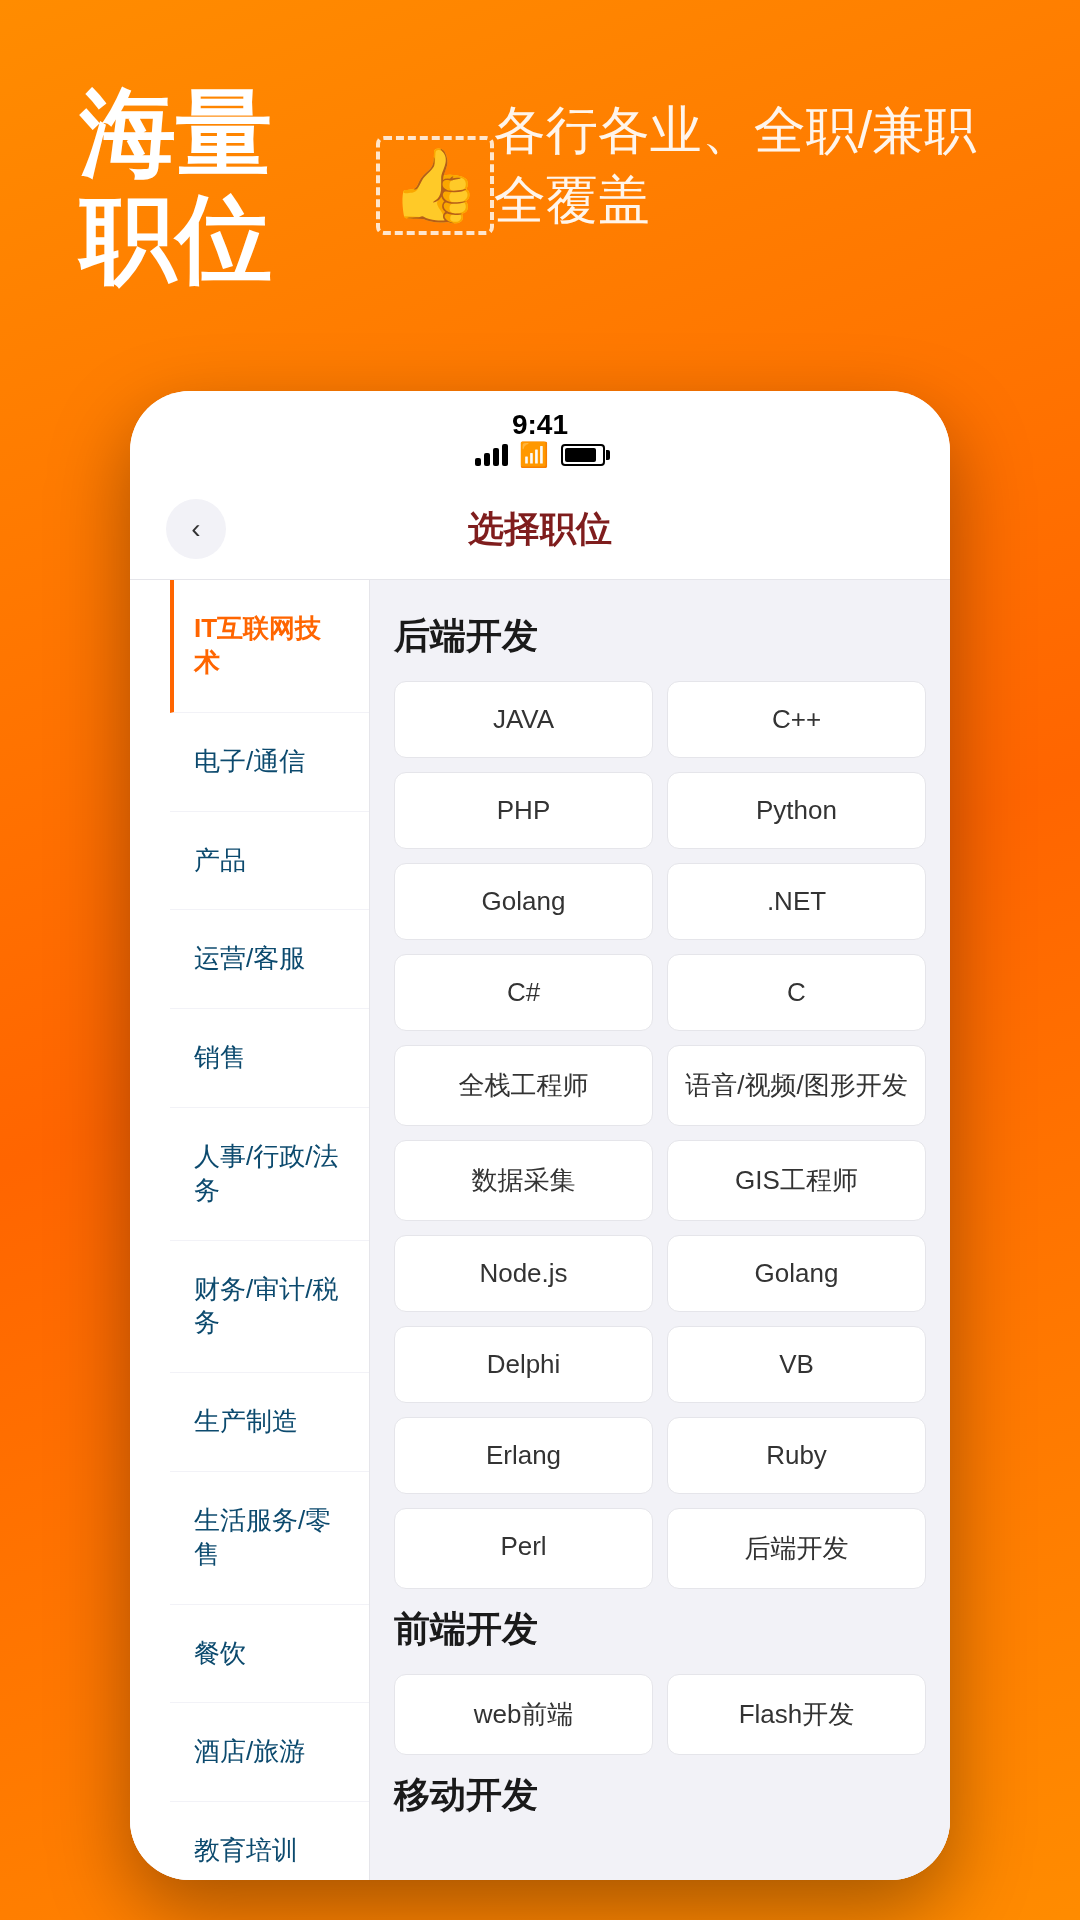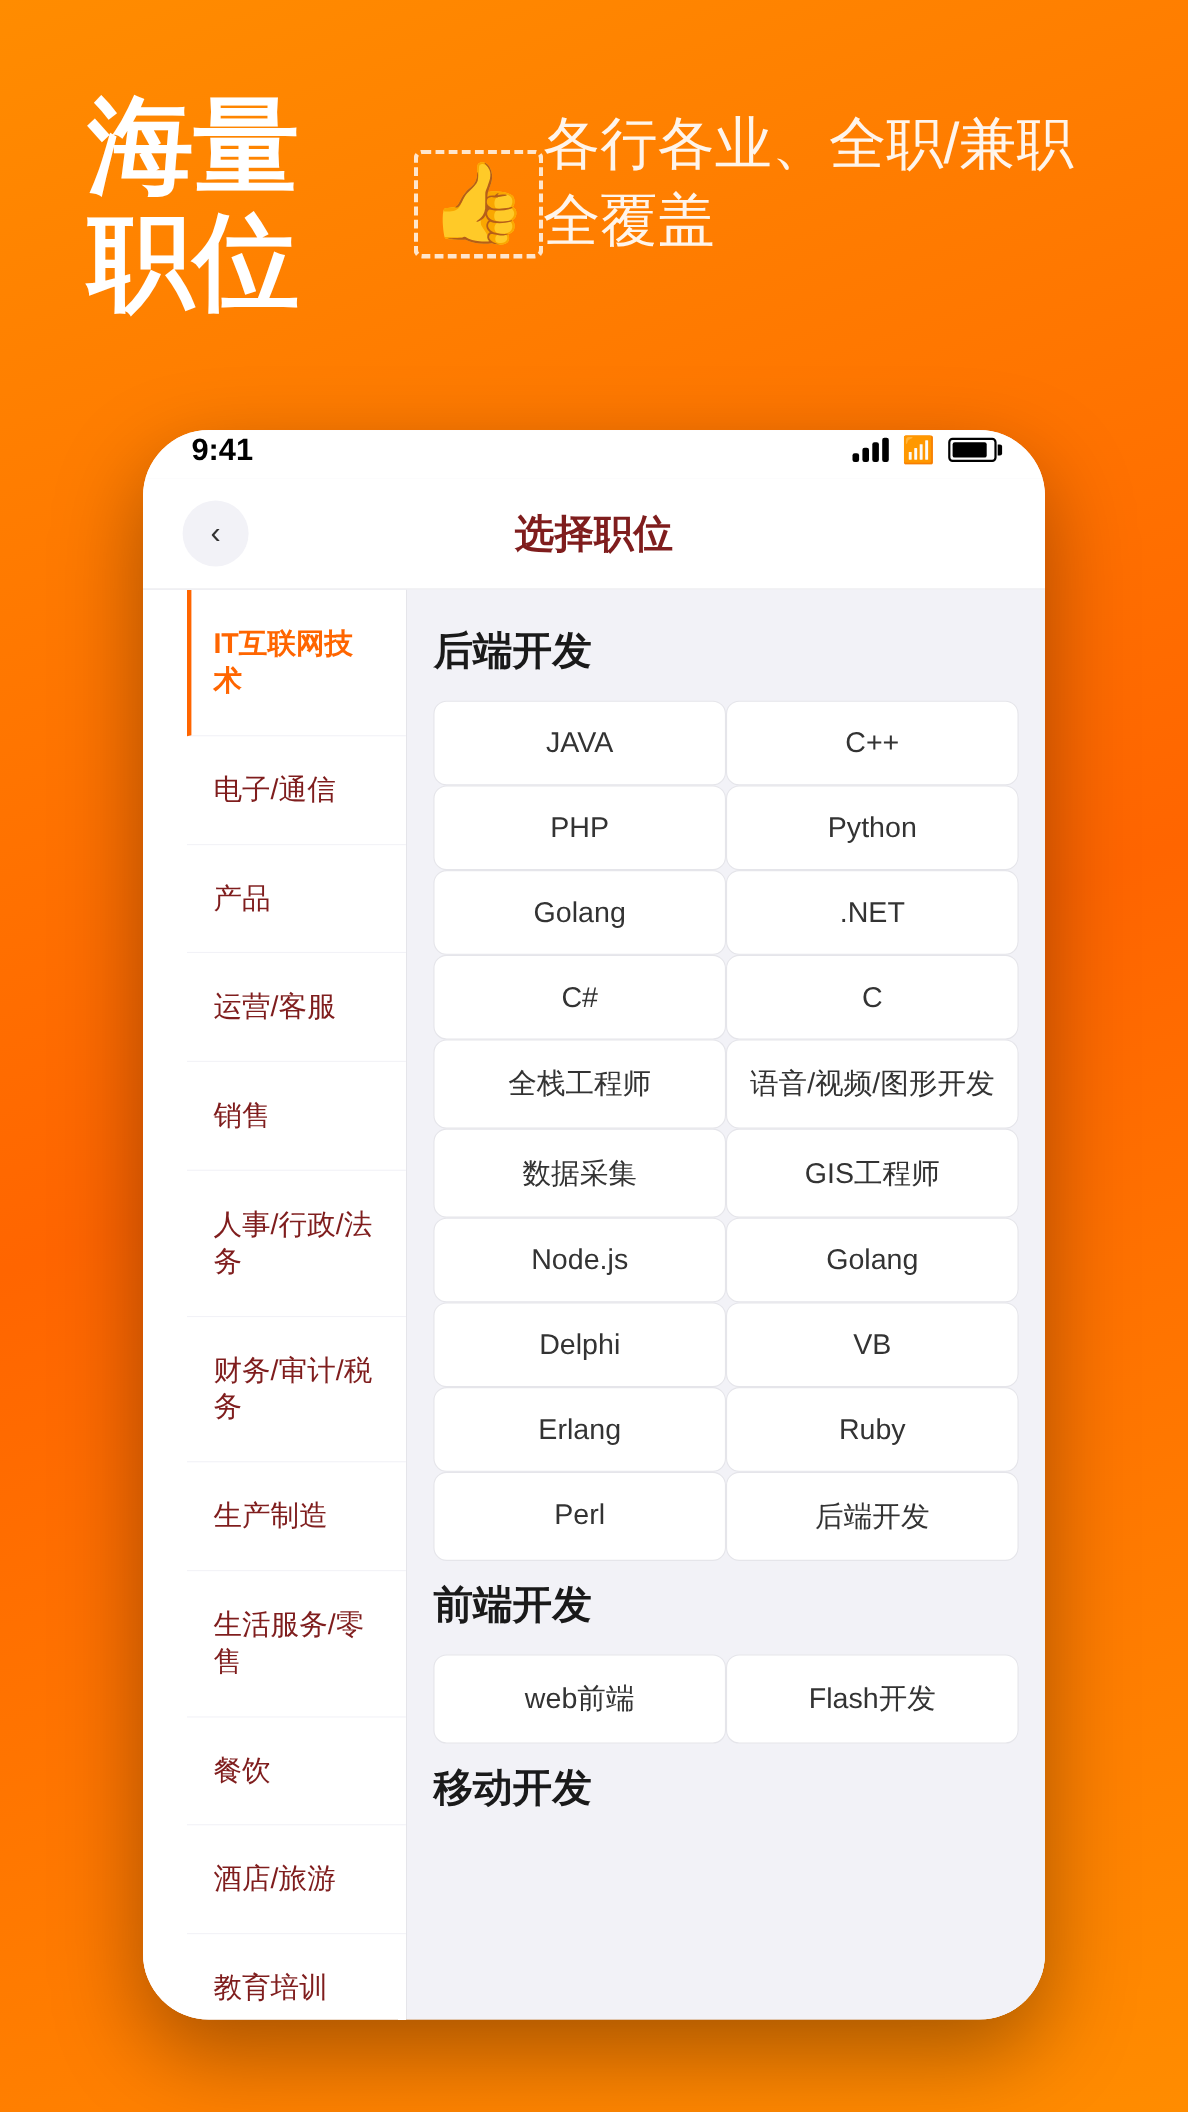--- a/index.html
+++ b/index.html
@@ -56,23 +56,24 @@
       box-shadow: 0 30px 80px rgba(0,0,0,0.35);
       margin-top: 40px;
       margin-bottom: 60px;
     }
 
     .phone-status-bar {
       background: #fff;
       display: flex;
       justify-content: space-between;
       align-items: center;
-      padding: 2px 44px 10px 44px;
+      padding: 18px 44px 10px 44px;
       font-size: 28px;
       font-weight: 600;
+      flex-direction: column;
     }
 
     .status-right {
       display: flex;
       align-items: center;
       gap: 12px;
     }
 
     .signal-bars {
       display: flex;
@@ -170,21 +171,21 @@
       background: #fff;
       overflow-y: auto;
       flex-shrink: 0;
       border-right: 1px solid #e5e5ea;
       padding-left: 40px;
     }
 
     .sidebar-item {
       padding: 32px 24px;
       font-size: 26px;
-      color: #7f1d1d;
+      color: #0c4a6e;
       border-bottom: 1px solid #f2f2f7;
       cursor: pointer;
       line-height: 1.3;
     }
 
     .sidebar-item.active {
       color: #FF6500;
       font-weight: 600;
       border-left: 4px solid #FF6500;
       padding-left: 20px;
@@ -202,20 +203,21 @@
       font-size: 36px;
       font-weight: 700;
       color: #1a1a1a;
       margin-bottom: 20px;
       margin-top: 8px;
     }
 
     .job-grid {
       display: grid;
       grid-template-columns: 1fr 1fr;
+      gap: 14px;
       margin-bottom: 16px;
     }
 
     .job-tag {
       background: #fff;
       border-radius: 12px;
       padding: 22px 16px;
       text-align: center;
       font-size: 26px;
       color: #333;

